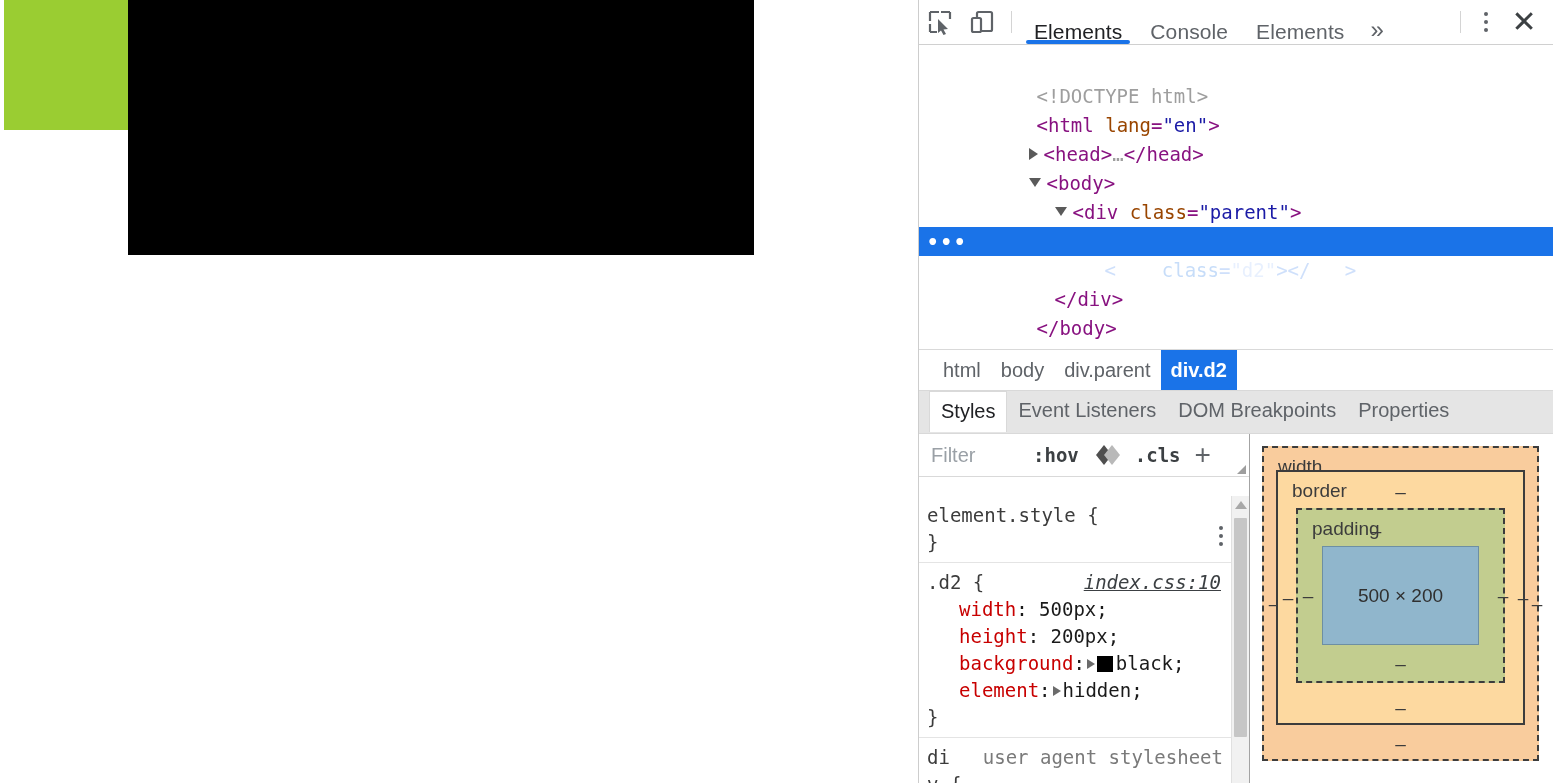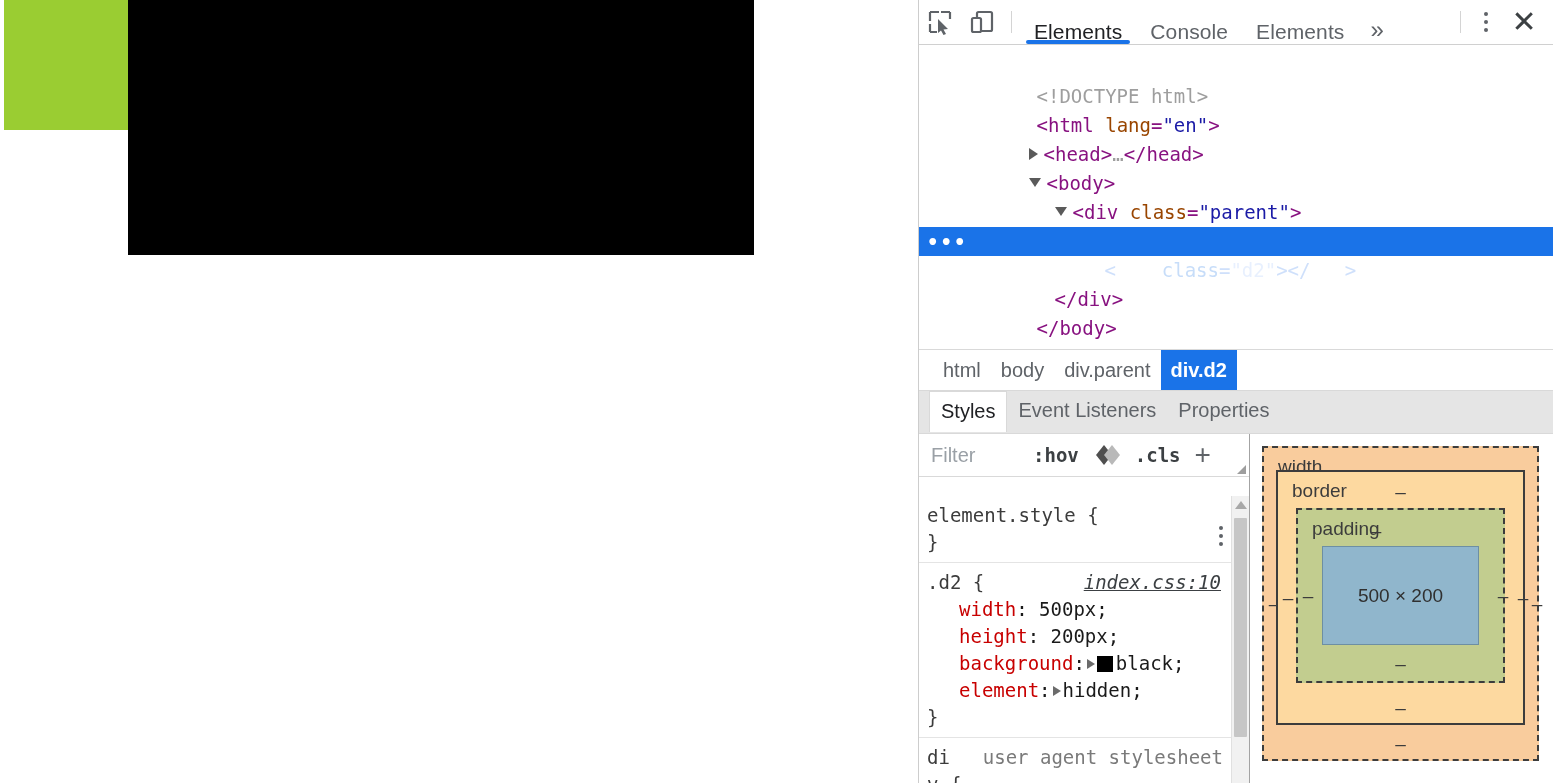--- a/index.html
+++ b/index.html
@@ -409,20 +409,23 @@
     </div>
 
     <div class="pane-tabs">
       <div class="pane-tab active">
         <span>Styles</span>
       </div>
       <div class="pane-tab">
         <span>Event Listeners</span>
       </div>
       <div class="pane-tab">
+        <span>DOM Breakpoints</span>
+      </div>
+      <div class="pane-tab">
         <span>Properties</span>
       </div>
     </div>
 
     <div class="styles-body">
 
       <div class="rules-col">
 
         <div class="filter-bar">
           <input class="filter-input" type="text" placeholder="Filter" style="">

